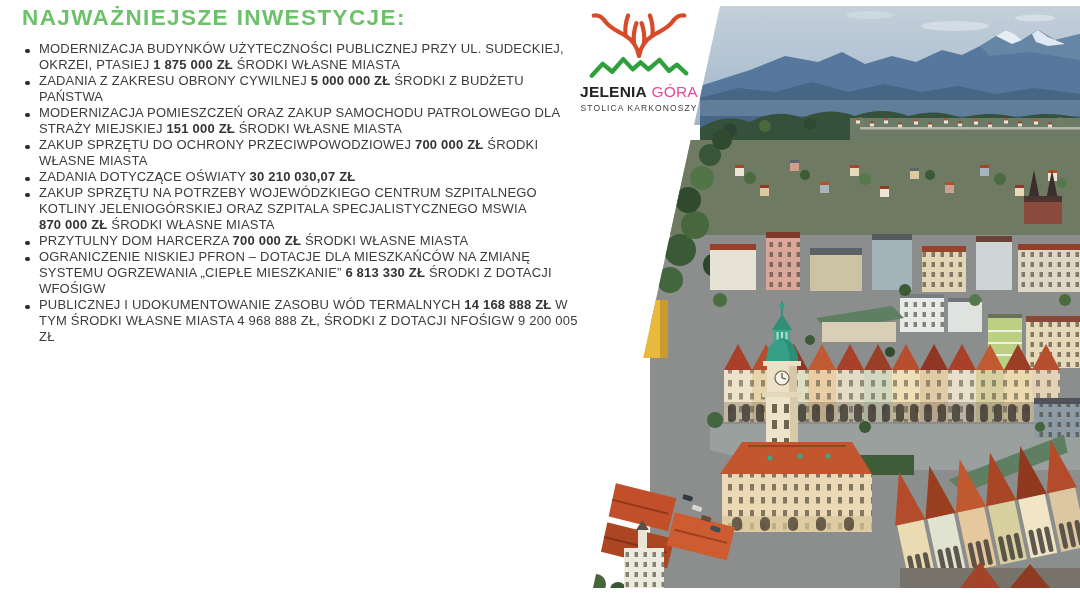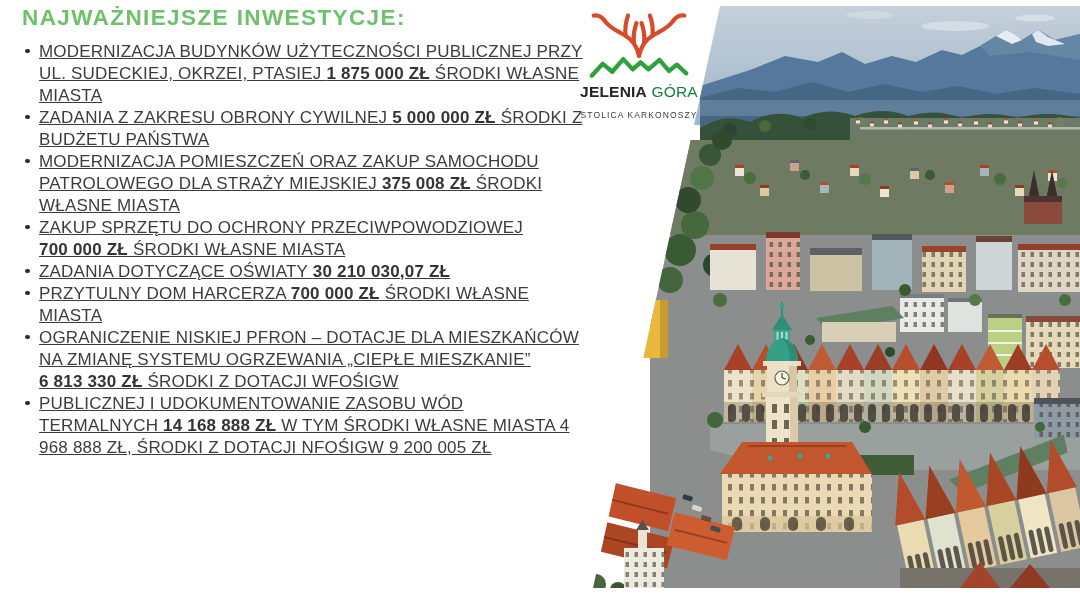--- a/index.html
+++ b/index.html
@@ -14,62 +14,62 @@
     position:absolute; left:22px; top:5px;
     font-size:22.5px; font-weight:700; letter-spacing:1.4px;
     color:#6dc16b; white-space:nowrap;
   }
   ul.invest-list {
     position:absolute; left:22px; top:41px; width:562px;
     margin:0; padding:0; list-style:none;
   }
   ul.invest-list li {
     position:relative; padding-left:17px;
-    font-size:17px; line-height:22px; letter-spacing:0.2px;
+    font-size:13px; line-height:16px; letter-spacing:0.2px;
     color:#3c3c3c;
-    text-decoration:underline;
   }
   ul.invest-list li::before {
     content:""; position:absolute; left:3px; top:7.5px;
     width:4.6px; height:4.6px; border-radius:50%; background:#2d2d2d;
   }
   ul.invest-list .amt { font-weight:700; color:#343434; white-space:nowrap; }
 
   
   .logo {
     position:absolute; left:572px; top:8px; width:134px;
     text-align:center; line-height:1;
   }
   .logo .antlers  { display:block; margin:0 auto; }
   .logo .peaks    { display:block; margin:-6px auto 0; }
   .logo .name     { margin-top:4px; font-size:15.5px; color:#232323; letter-spacing:0.2px; white-space:nowrap; }
   .logo .name b   { font-weight:700; }
-  .logo .name .lt { font-weight:400; color:#15803d; }
-  .logo .sub      { margin-top:11px; font-size:8.5px; letter-spacing:1.1px; color:#3a3a3a; white-space:nowrap; }
+  .logo .name .lt { font-weight:400; color:#ec4899; }
+  .logo .sub      { margin-top:4px; font-size:8.5px; letter-spacing:1.1px; color:#3a3a3a; white-space:nowrap; }
 
   
   .photo {
     position:absolute; left:560px; top:0; width:520px; height:588px;
     clip-path:polygon(160px 6px, 520px 6px, 520px 588px, 33px 588px);
   }
   .photo svg { display:block; }
 </style>
 </head>
 <body>
 
 <div class="slide">
 
   <div class="page-title">NAJWAŻNIEJSZE INWESTYCJE:</div>
 
   <ul class="invest-list">
       <li><span>MODERNIZACJA BUDYNKÓW UŻYTECZNOŚCI PUBLICZNEJ PRZY UL. SUDECKIEJ, OKRZEI, PTASIEJ </span><span class="amt">1 875 000 ZŁ</span><span> ŚRODKI WŁASNE MIASTA</span></li>
       <li><span>ZADANIA Z ZAKRESU OBRONY CYWILNEJ </span><span class="amt">5 000 000 ZŁ</span><span> ŚRODKI Z BUDŻETU PAŃSTWA</span></li>
-      <li><span>MODERNIZACJA POMIESZCZEŃ ORAZ ZAKUP SAMOCHODU PATROLOWEGO DLA STRAŻY MIEJSKIEJ </span><span class="amt">375 008 ZŁ</span><span> ŚRODKI WŁASNE MIASTA</span></li>
+      <li><span>MODERNIZACJA POMIESZCZEŃ ORAZ ZAKUP SAMOCHODU PATROLOWEGO DLA STRAŻY MIEJSKIEJ </span><span class="amt">151 000 ZŁ</span><span> ŚRODKI WŁASNE MIASTA</span></li>
       <li><span>ZAKUP SPRZĘTU DO OCHRONY PRZECIWPOWODZIOWEJ </span><span class="amt">700 000 ZŁ</span><span> ŚRODKI WŁASNE MIASTA</span></li>
       <li><span>ZADANIA DOTYCZĄCE OŚWIATY </span><span class="amt">30 210 030,07 ZŁ</span></li>
+      <li><span>ZAKUP SPRZĘTU NA POTRZEBY WOJEWÓDZKIEGO CENTRUM SZPITALNEGO KOTLINY JELENIOGÓRSKIEJ ORAZ SZPITALA SPECJALISTYCZNEGO MSWIA </span><span class="amt">870 000 ZŁ</span><span> ŚRODKI WŁASNE MIASTA</span></li>
       <li><span>PRZYTULNY DOM HARCERZA </span><span class="amt">700 000 ZŁ</span><span> ŚRODKI WŁASNE MIASTA</span></li>
       <li><span>OGRANICZENIE NISKIEJ PFRON – DOTACJE DLA MIESZKAŃCÓW NA ZMIANĘ SYSTEMU OGRZEWANIA „CIEPŁE MIESZKANIE” </span><span class="amt">6 813 330 ZŁ</span><span> ŚRODKI Z DOTACJI WFOŚIGW</span></li>
       <li><span>PUBLICZNEJ I UDOKUMENTOWANIE ZASOBU WÓD TERMALNYCH </span><span class="amt">14 168 888 ZŁ</span><span> W TYM ŚRODKI WŁASNE MIASTA 4 968 888 ZŁ, ŚRODKI Z DOTACJI NFOŚIGW 9 200 005 ZŁ</span></li>
     </ul>
 
   <div class="logo">
     <svg class="antlers" width="112" height="52" viewBox="0 0 132 62">
       <g fill="none" stroke="#d84b2a" stroke-width="5" stroke-linecap="round" stroke-linejoin="round">
         <g>
           <path d="M66,57 C64,46 58,38 50,33 C40,27 31,24 25,15"></path>

